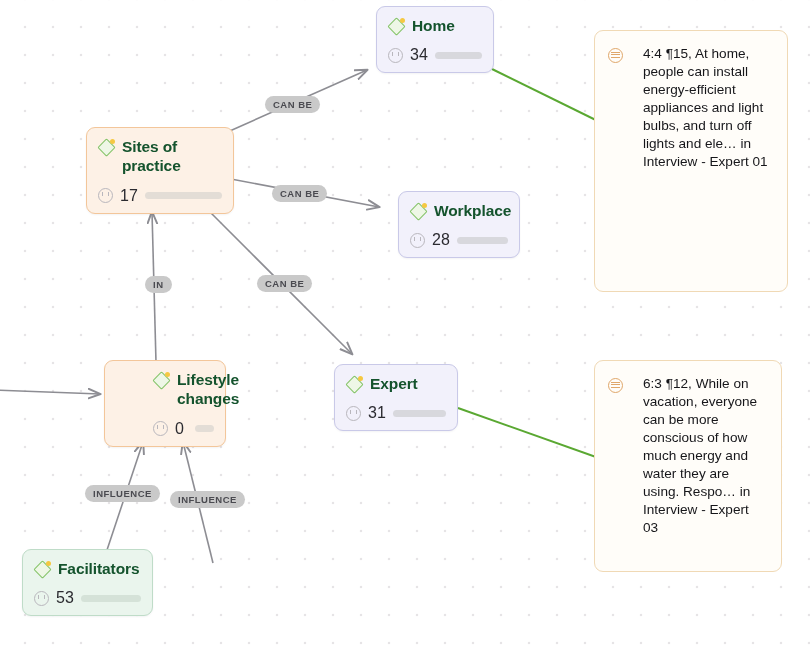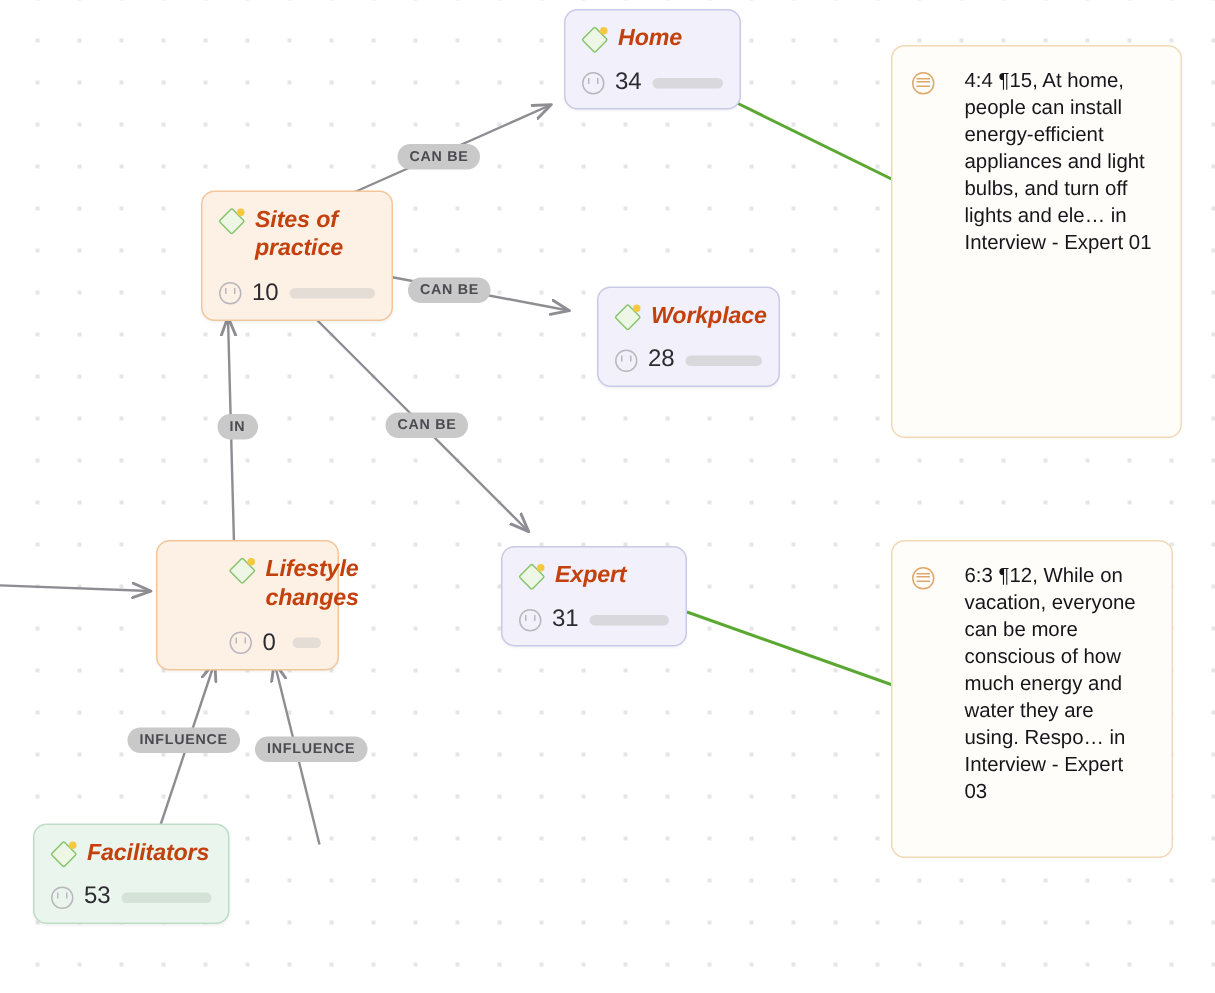--- a/index.html
+++ b/index.html
@@ -80,24 +80,23 @@
     right: 0px;
     top: 0px;
     width: 5px;
     height: 5px;
     border-radius: 50%;
     background: #f5c842;
   }
   .node-title {
     font-size: 15.5px;
     font-weight: 700;
-    color: #c2410c;
+    color: #14532d;
     line-height: 1.25;
     letter-spacing: -0.1px;
-    font-style: italic;
   }
   .node-meta {
     display: flex;
     align-items: center;
     gap: 7px;
     margin-top: 11px;
   }
   .count-icon {
     flex: 0 0 auto;
     width: 13px;
@@ -245,32 +244,32 @@
     </div>
     <div class="node-meta">
       <span class="count-icon"></span>
       <span class="count-num">34</span>
       <span class="bar-track" style="background: rgb(216, 216, 221);">
         <span class="bar-fill" style="width: 38%; background: rgb(91, 81, 216);"></span>
       </span>
     </div>
   </div>
 
-  <div class="node" style="left: 86px; top: 127px; width: 128px; border-color: rgb(243, 198, 154); background: rgb(253, 241, 230); margin-left: 48px;">
+  <div class="node" style="left: 86px; top: 127px; width: 148px; border-color: rgb(243, 198, 154); background: rgb(253, 241, 230);">
     <span class="node-accent" style="background: rgb(240, 138, 36);"></span>
     <div class="node-title-row">
       <span class="diamond-icon">
         <span class="dmd"></span>
           <span class="dot"></span>
       </span>
       <span class="node-title">Sites of practice</span>
     </div>
     <div class="node-meta">
       <span class="count-icon"></span>
-      <span class="count-num">10</span>
+      <span class="count-num">17</span>
       <span class="bar-track" style="background: rgb(227, 221, 214);">
         <span class="bar-fill" style="width: 9%; background: rgb(240, 138, 36);"></span>
       </span>
     </div>
   </div>
 
   <div class="node" style="left: 386px; top: 191px; width: 122px; border-color: rgb(201, 201, 232); background: rgb(242, 241, 251); margin-left: 12px;">
     <span class="node-accent" style="background: rgb(91, 81, 216);"></span>
     <div class="node-title-row">
       <span class="diamond-icon">

